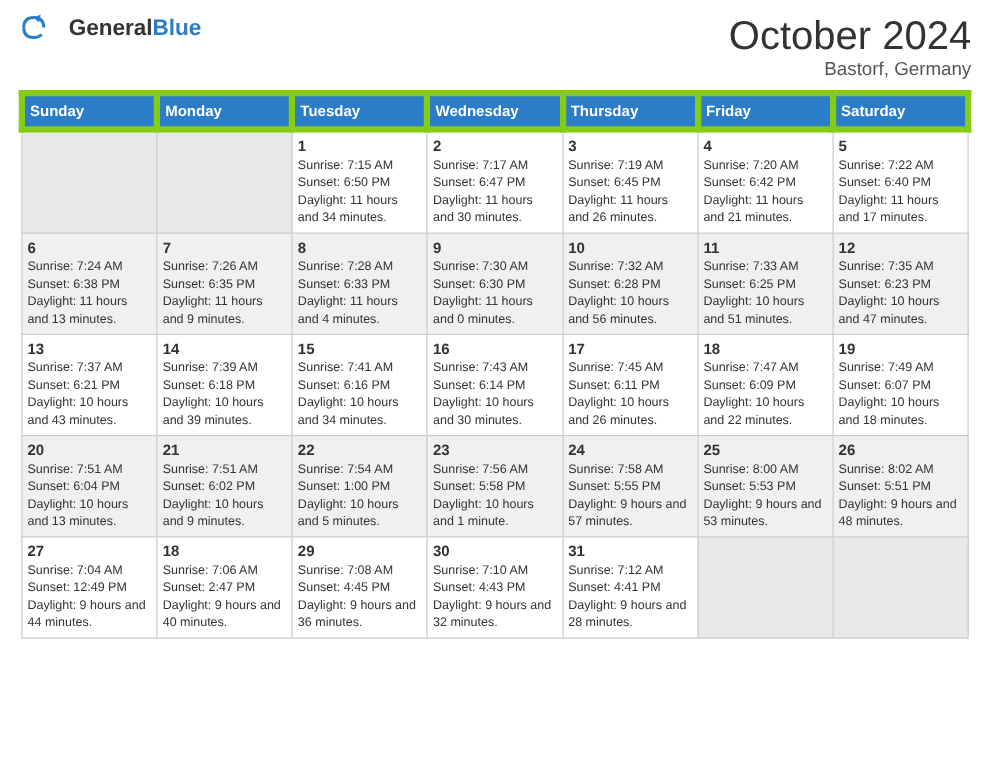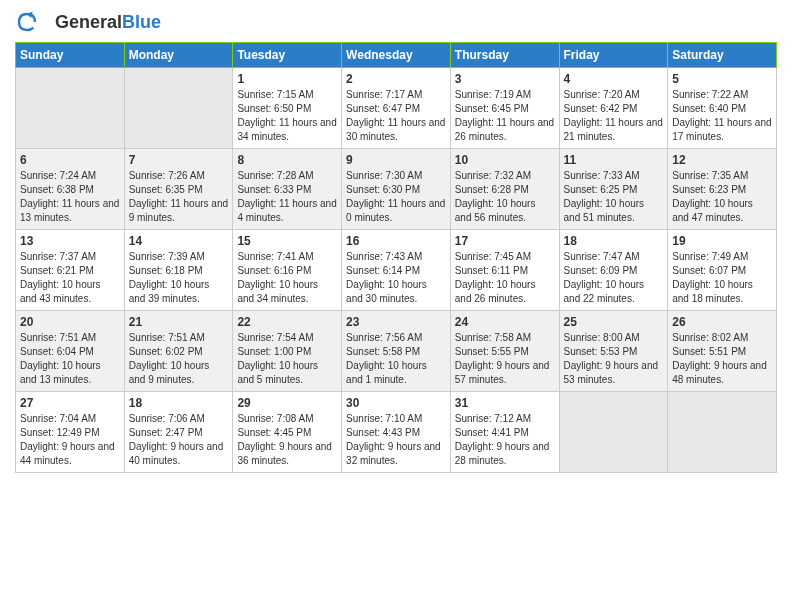--- a/index.html
+++ b/index.html
@@ -42,21 +42,21 @@
       border-collapse: collapse;
       table-layout: fixed;
     }
     thead tr th {
       background-color: #2b7dc7;
       color: #fff;
       font-size: 12px;
       font-weight: bold;
       padding: 5px 4px;
       text-align: left;
-      border: 1px solid #84cc16;
+      border: 5px solid #84cc16;
     }
     tbody tr {
       background: #fff;
     }
     tbody tr:nth-child(even) {
       background: #f0f0f0;
     }
     tbody tr td {
       vertical-align: top;
       font-size: 10px;
@@ -87,20 +87,24 @@
   <div class="logo">
     <svg class="logo-icon" viewBox="0 0 30 30" xmlns="http://www.w3.org/2000/svg">
       <path d="M5 15 Q5 5 15 5 Q25 5 25 15" fill="none" stroke="#2b7dc7" stroke-width="3"></path>
       <path d="M15 5 L22 2 L20 10 Z" fill="#2b7dc7"></path>
       <path d="M5 15 Q5 25 15 25 Q20 25 23 22" fill="none" stroke="#2b7dc7" stroke-width="3"></path>
     </svg>
     <div>
       <span style="font-size:18px;font-weight:bold;color:#333;">General</span><span style="font-size:18px;font-weight:bold;color:#2b7dc7;">Blue</span>
     </div>
   </div>
+  <div class="title-block">
+    <div class="month-title">October 2024</div>
+    <div class="location-title">Bastorf, Germany</div>
+  </div>
 </div>
 
 <table>
   <thead>
     <tr>
     <th>Sunday</th>
         <th>Monday</th>
         <th>Tuesday</th>
         <th>Wednesday</th>
         <th>Thursday</th>

